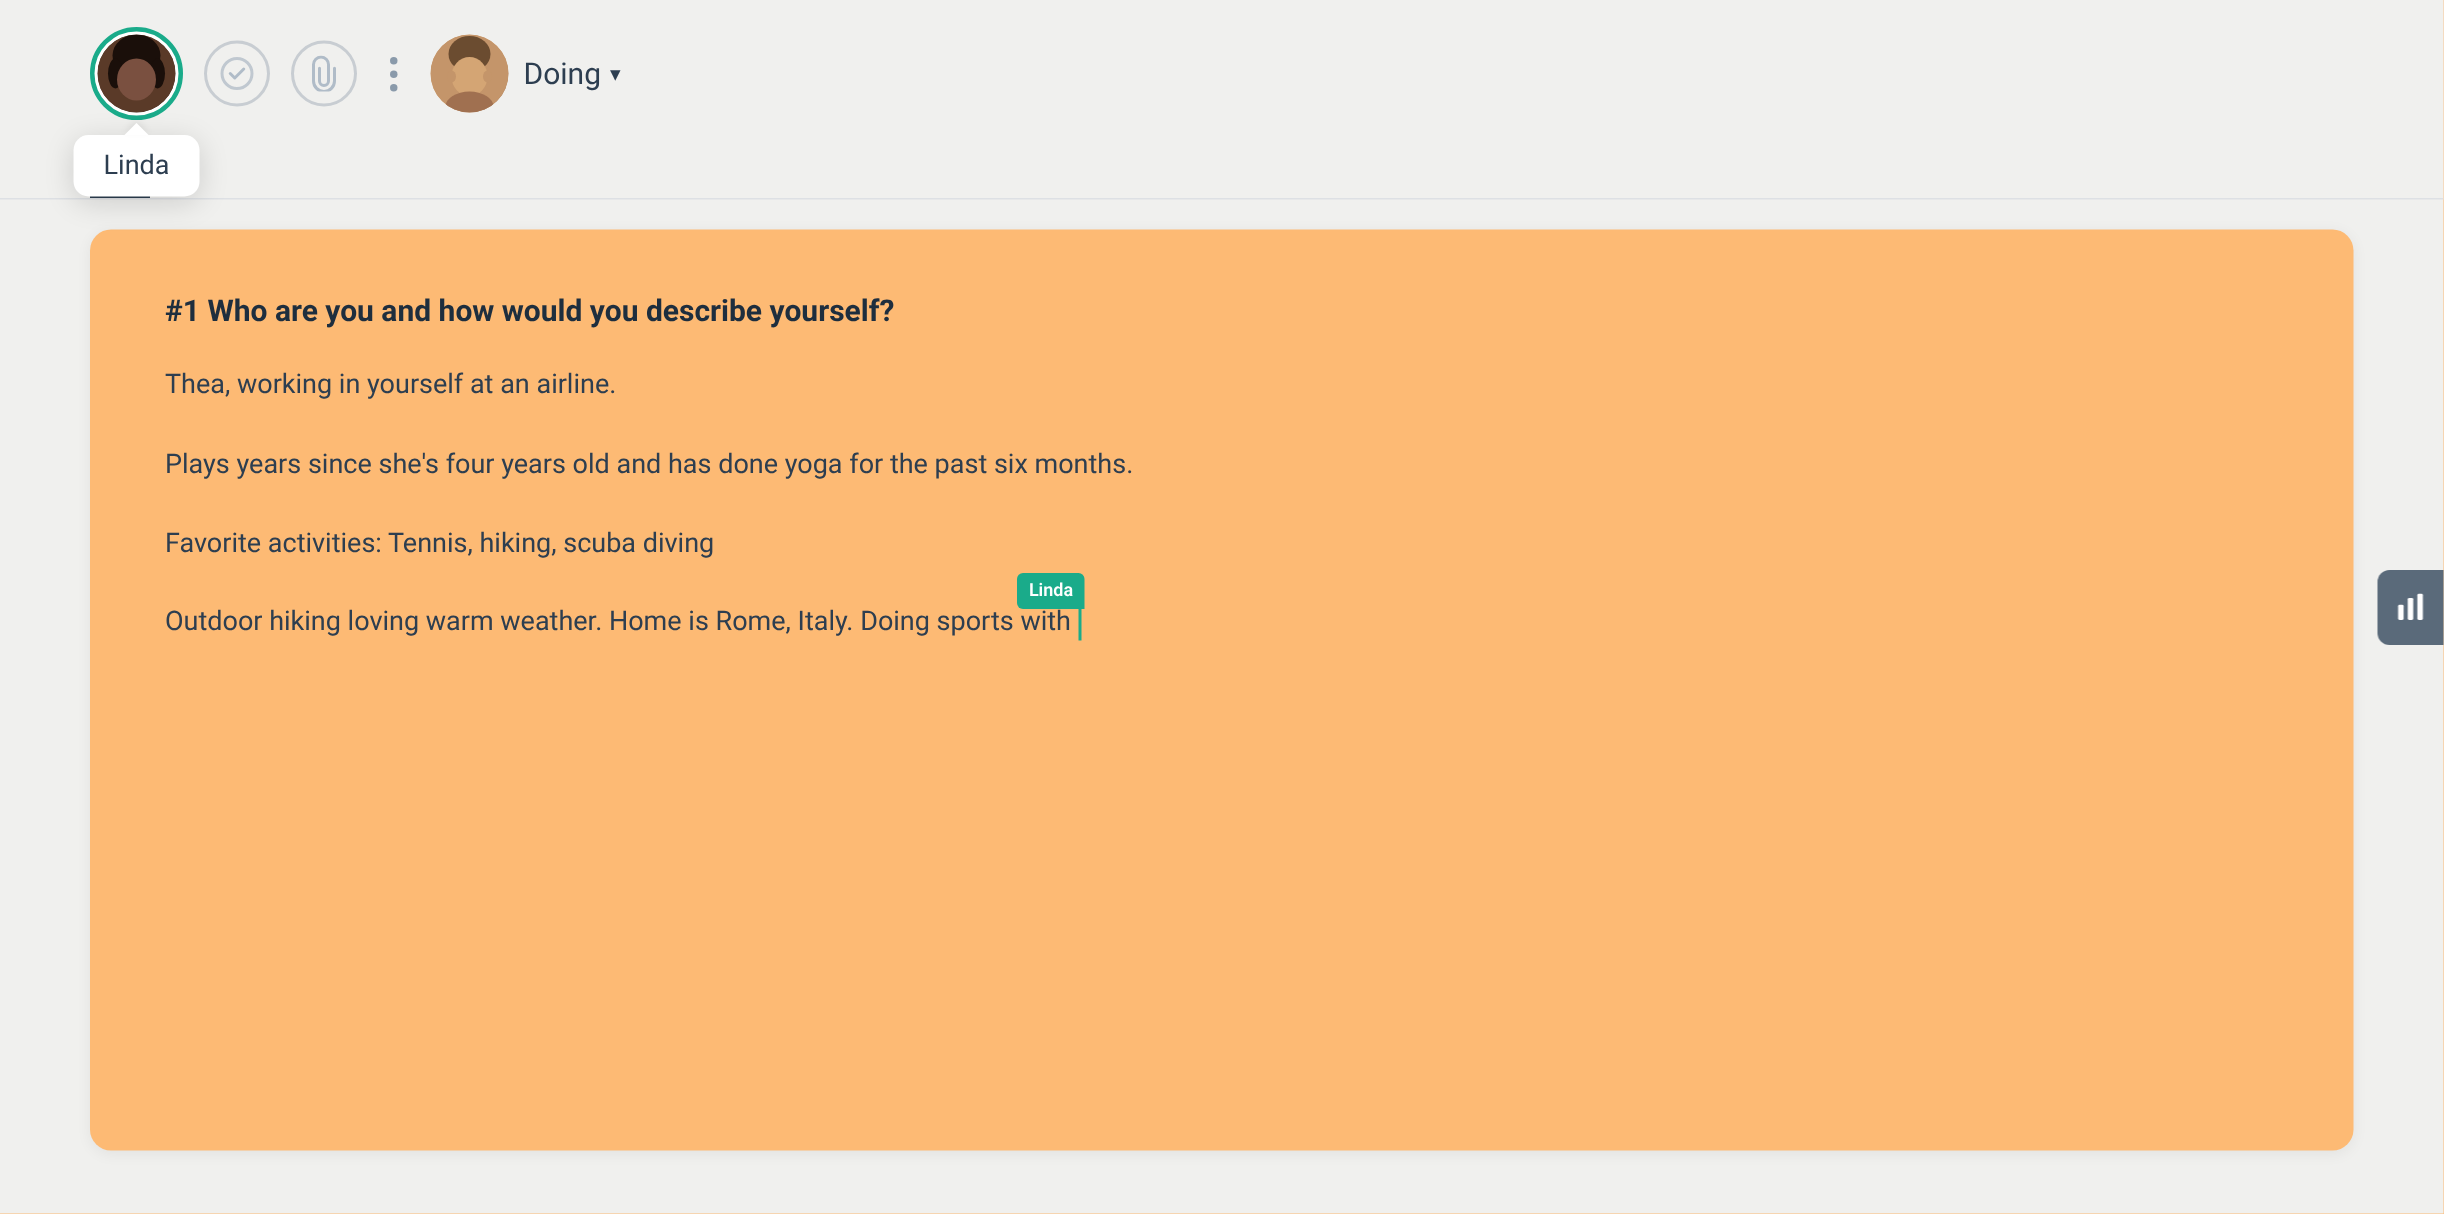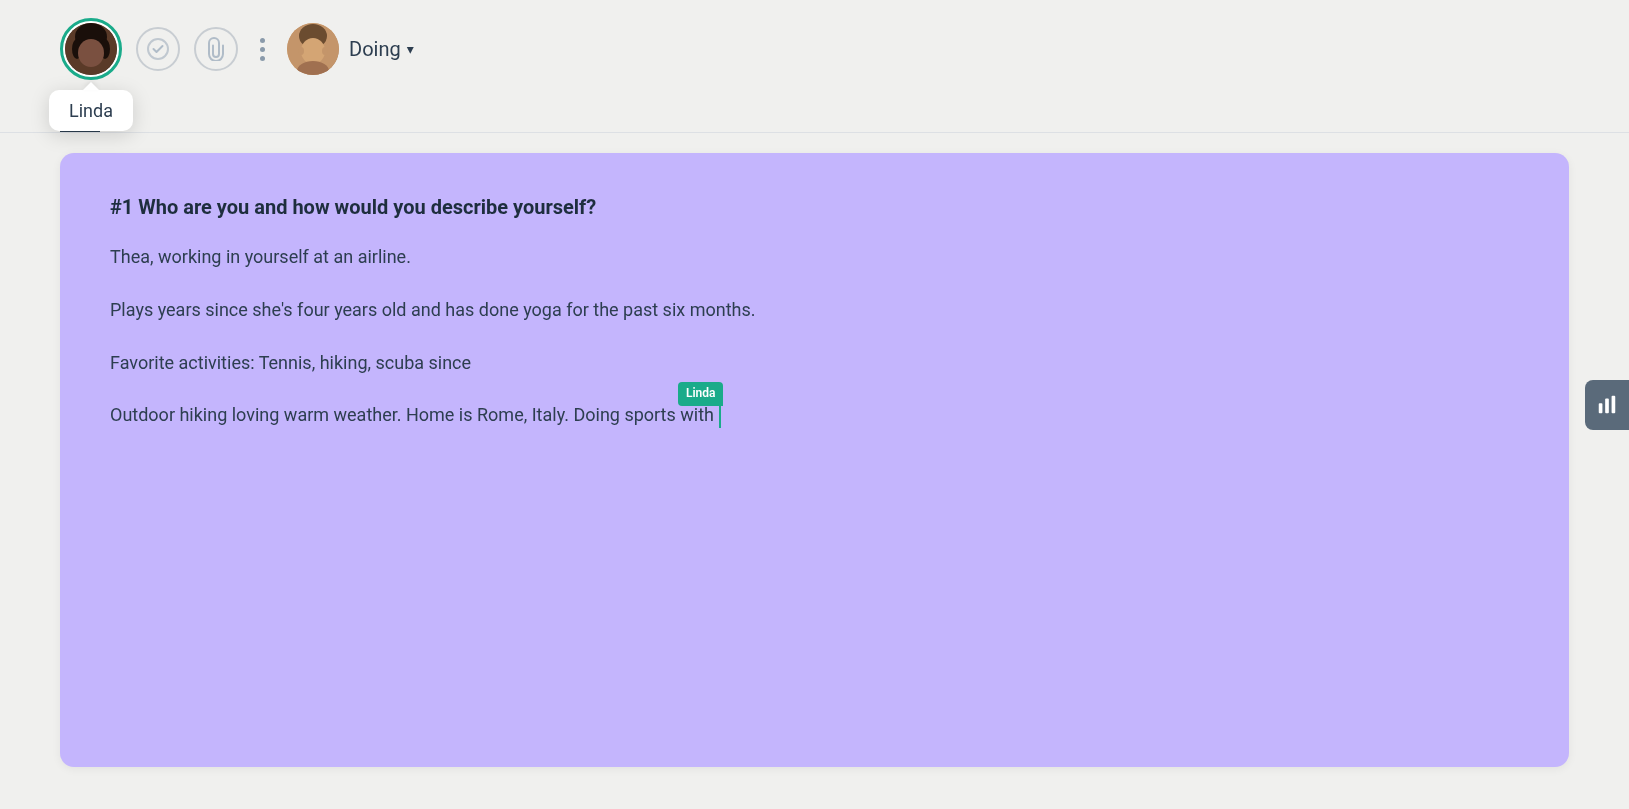--- a/index.html
+++ b/index.html
@@ -191,21 +191,21 @@
     .main-content {
       display: flex;
       padding: 20px 60px 20px 60px;
       gap: 20px;
       height: calc(809px - 155px);
     }
 
     
     .notes-card {
       flex: 1;
-      background: #c4b5fd;
+      background: #fdba74;
       border-radius: 14px;
       padding: 40px 50px;
       box-shadow: 0 2px 10px rgba(0,0,0,0.06);
       position: relative;
       overflow: hidden;
     }
 
     .question-heading {
       font-size: 20px;
       font-weight: 700;
@@ -349,21 +349,21 @@
   </div>
 </div>
 
 <div class="main-content">
   <div class="notes-card">
     <div class="question-heading">#1 Who are you and how would you describe yourself?</div>
 
     <p class="note-paragraph">Thea, working in yourself at an airline.</p>
     <p class="note-paragraph">Plays years since she's four years old and has done yoga for the past six months.</p>
     <p class="note-paragraph">
-      <span>Favorite activities: Tennis, hiking, scuba since</span>
+      <span>Favorite activities: Tennis, hiking, scuba diving</span>
     </p>
     <p class="note-paragraph">
       <span>Outdoor hiking loving warm weather. Home is Rome, Italy. Doing sports with</span>
       
       <span class="cursor-wrapper">
         <span class="linda-cursor-badge">Linda</span>
         <span class="text-cursor"></span>
       </span>
     </p>
   </div>

